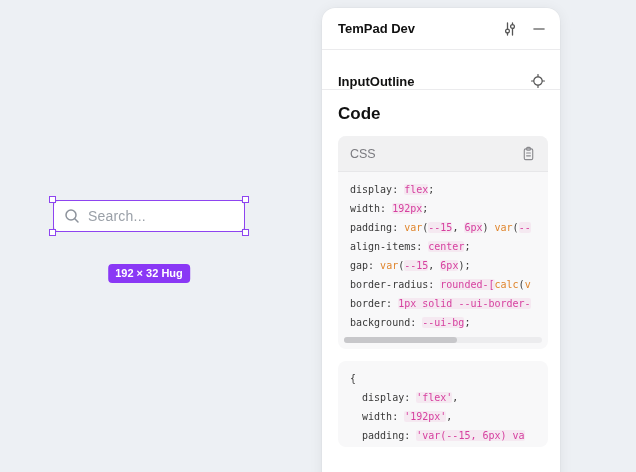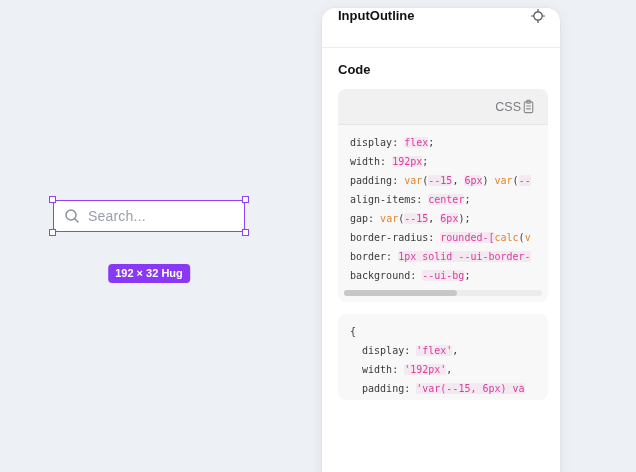--- a/index.html
+++ b/index.html
@@ -56,37 +56,37 @@
   }
   .panel-header {
     height: 42px; display: flex; align-items: center;
     padding: 0 14px 0 16px; border-bottom: 1px solid #ebebed;
   }
   .panel-title { font-size: 13px; font-weight: bold; color: #111; flex: 1; }
   .hdr-icons { display: flex; align-items: center; gap: 14px; }
   .icon-btn { display: flex; align-items: center; justify-content: center; cursor: pointer; }
 
   .node-row {
-    height: 40px; display: flex; align-items: flex-start;
+    height: 40px; display: flex; align-items: flex-end;
     padding: 0 14px 0 16px; border-bottom: 1px solid #ebebed;
   }
   .node-name { font-size: 13px; font-weight: bold; color: #111; flex: 1; }
 
-  .section-label { font-size: 13px; font-weight: bold; color: #111; padding: 14px 16px 0; }
+  .section-label { font-size: 17px; font-weight: bold; color: #111; padding: 14px 16px 0; }
 
   .code-block {
     margin: 12px 12px 0 16px;
     background: #f8f8f9;
     border-radius: 8px;
     overflow: hidden;
   }
   .code-head {
     background: #f1f1f2;
     height: 36px; display: flex; align-items: center;
-    padding: 0 12px; border-bottom: 1px solid #e7e7e9; text-align: right;
+    padding: 0 12px; border-bottom: 1px solid #e7e7e9;
   }
   .code-lang { font-size: 12.5px; color: #7b7b80; flex: 1; }
 
   .code-body {
     padding: 8px 12px 2px;
     font-family: "DejaVu Sans Mono", "Liberation Mono", monospace;
     font-size: 10px; line-height: 19px;
     white-space: pre; overflow: hidden;
     color: #3a3a3a;
   }
@@ -124,20 +124,40 @@
     <div class="handle h-tl"></div>
     <div class="handle h-tr"></div>
     <div class="handle h-bl"></div>
     <div class="handle h-br"></div>
     <div class="size-badge">192 × 32 Hug</div>
   </div>
 </div>
 
 <div class="panel">
 
+  <div class="panel-header">
+    <span class="panel-title">TemPad Dev</span>
+    <span class="hdr-icons">
+      <span class="icon-btn">
+        <svg width="16" height="16" viewBox="0 0 16 16" fill="none" stroke="#555" stroke-width="1.3" stroke-linecap="round">
+          <line x1="5.5" y1="2" x2="5.5" y2="8"></line>
+          <circle cx="5.5" cy="10" r="1.9"></circle>
+          <line x1="5.5" y1="12" x2="5.5" y2="14"></line>
+          <line x1="10.5" y1="2" x2="10.5" y2="3.5"></line>
+          <circle cx="10.5" cy="5.5" r="1.9"></circle>
+          <line x1="10.5" y1="7.5" x2="10.5" y2="14"></line>
+        </svg>
+      </span>
+      <span class="icon-btn">
+        <svg width="14" height="14" viewBox="0 0 14 14" stroke="#777" stroke-width="1.6" stroke-linecap="round">
+          <line x1="2" y1="7" x2="12" y2="7"></line>
+        </svg>
+      </span>
+    </span>
+  </div>
 
   <div class="node-row">
     <span class="node-name">InputOutline</span>
     <span class="icon-btn">
       <svg width="16" height="16" viewBox="0 0 16 16" fill="none" stroke="#555" stroke-width="1.2" stroke-linecap="round">
         <circle cx="8" cy="8" r="4.2"></circle>
         <line x1="8" y1="1.5" x2="8" y2="3.6"></line>
         <line x1="8" y1="12.4" x2="8" y2="14.5"></line>
         <line x1="1.5" y1="8" x2="3.6" y2="8"></line>
         <line x1="12.4" y1="8" x2="14.5" y2="8"></line>

